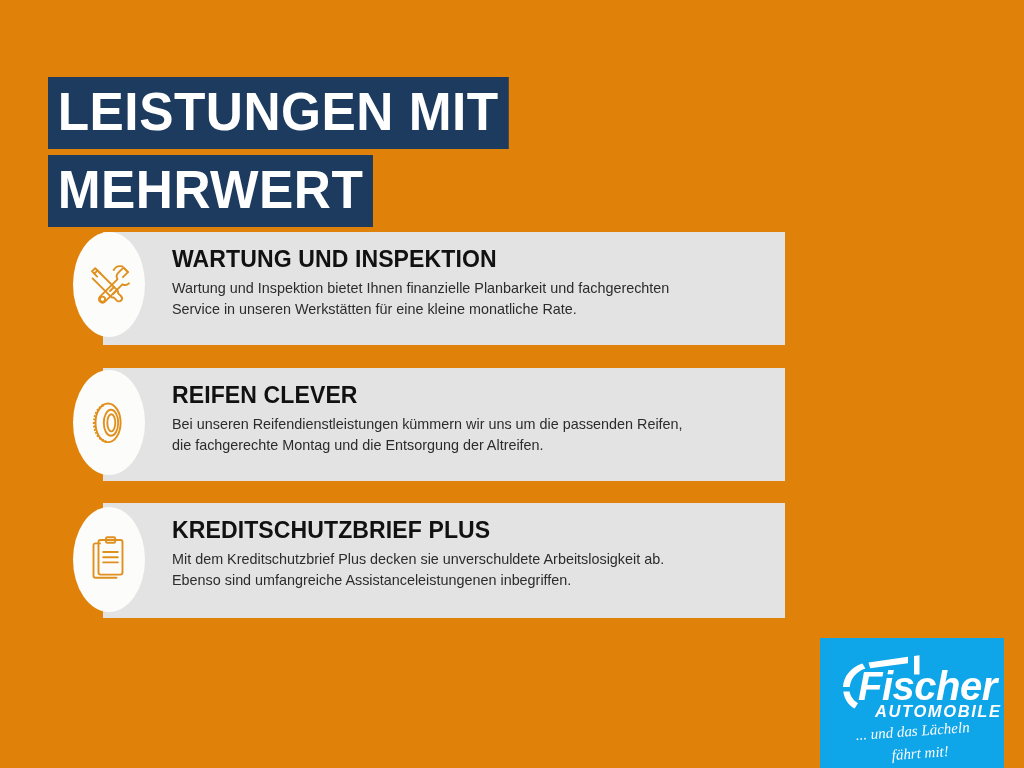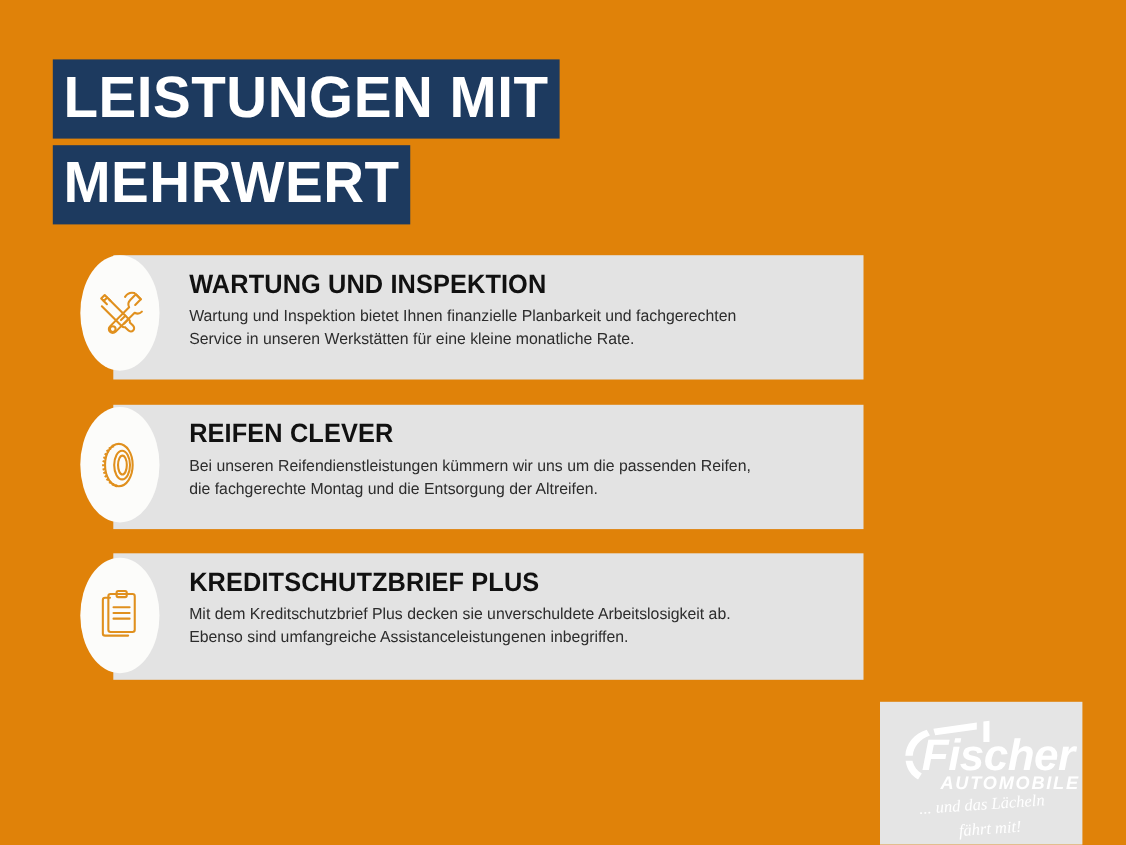--- a/index.html
+++ b/index.html
@@ -18,21 +18,21 @@
   #slide {
     position: absolute;
     inset: 0;
     background: #E08209;
   }
 
   
   #title-block {
     position: absolute;
     left: 48px;
-    top: 54px;
+    top: 77px;
     width: 560px;
   }
   .title-line {
     display: block;
     background: #1D3A5F;
     color: #FFFFFF;
     font-weight: bold;
     font-size: 53px;
     line-height: 1.0;
     letter-spacing: 0.5px;
@@ -107,25 +107,25 @@
     line-height: 1.45;
     margin: 0;
     transform: scaleX(0.985);
     transform-origin: left top;
     white-space: pre-line;
   }
 
   
   #logo-box {
     position: absolute;
-    left: 800px;
+    left: 820px;
     top: 638px;
     width: 184px;
     height: 130px;
-    background: #e5e5e5;
+    background: #0ea5e9;
     overflow: hidden;
   }
   #logo-mark {
     position: absolute;
     left: 8px;
     top: 5px;
     width: 176px;
     height: 80px;
   }
   #logo-tagline {

